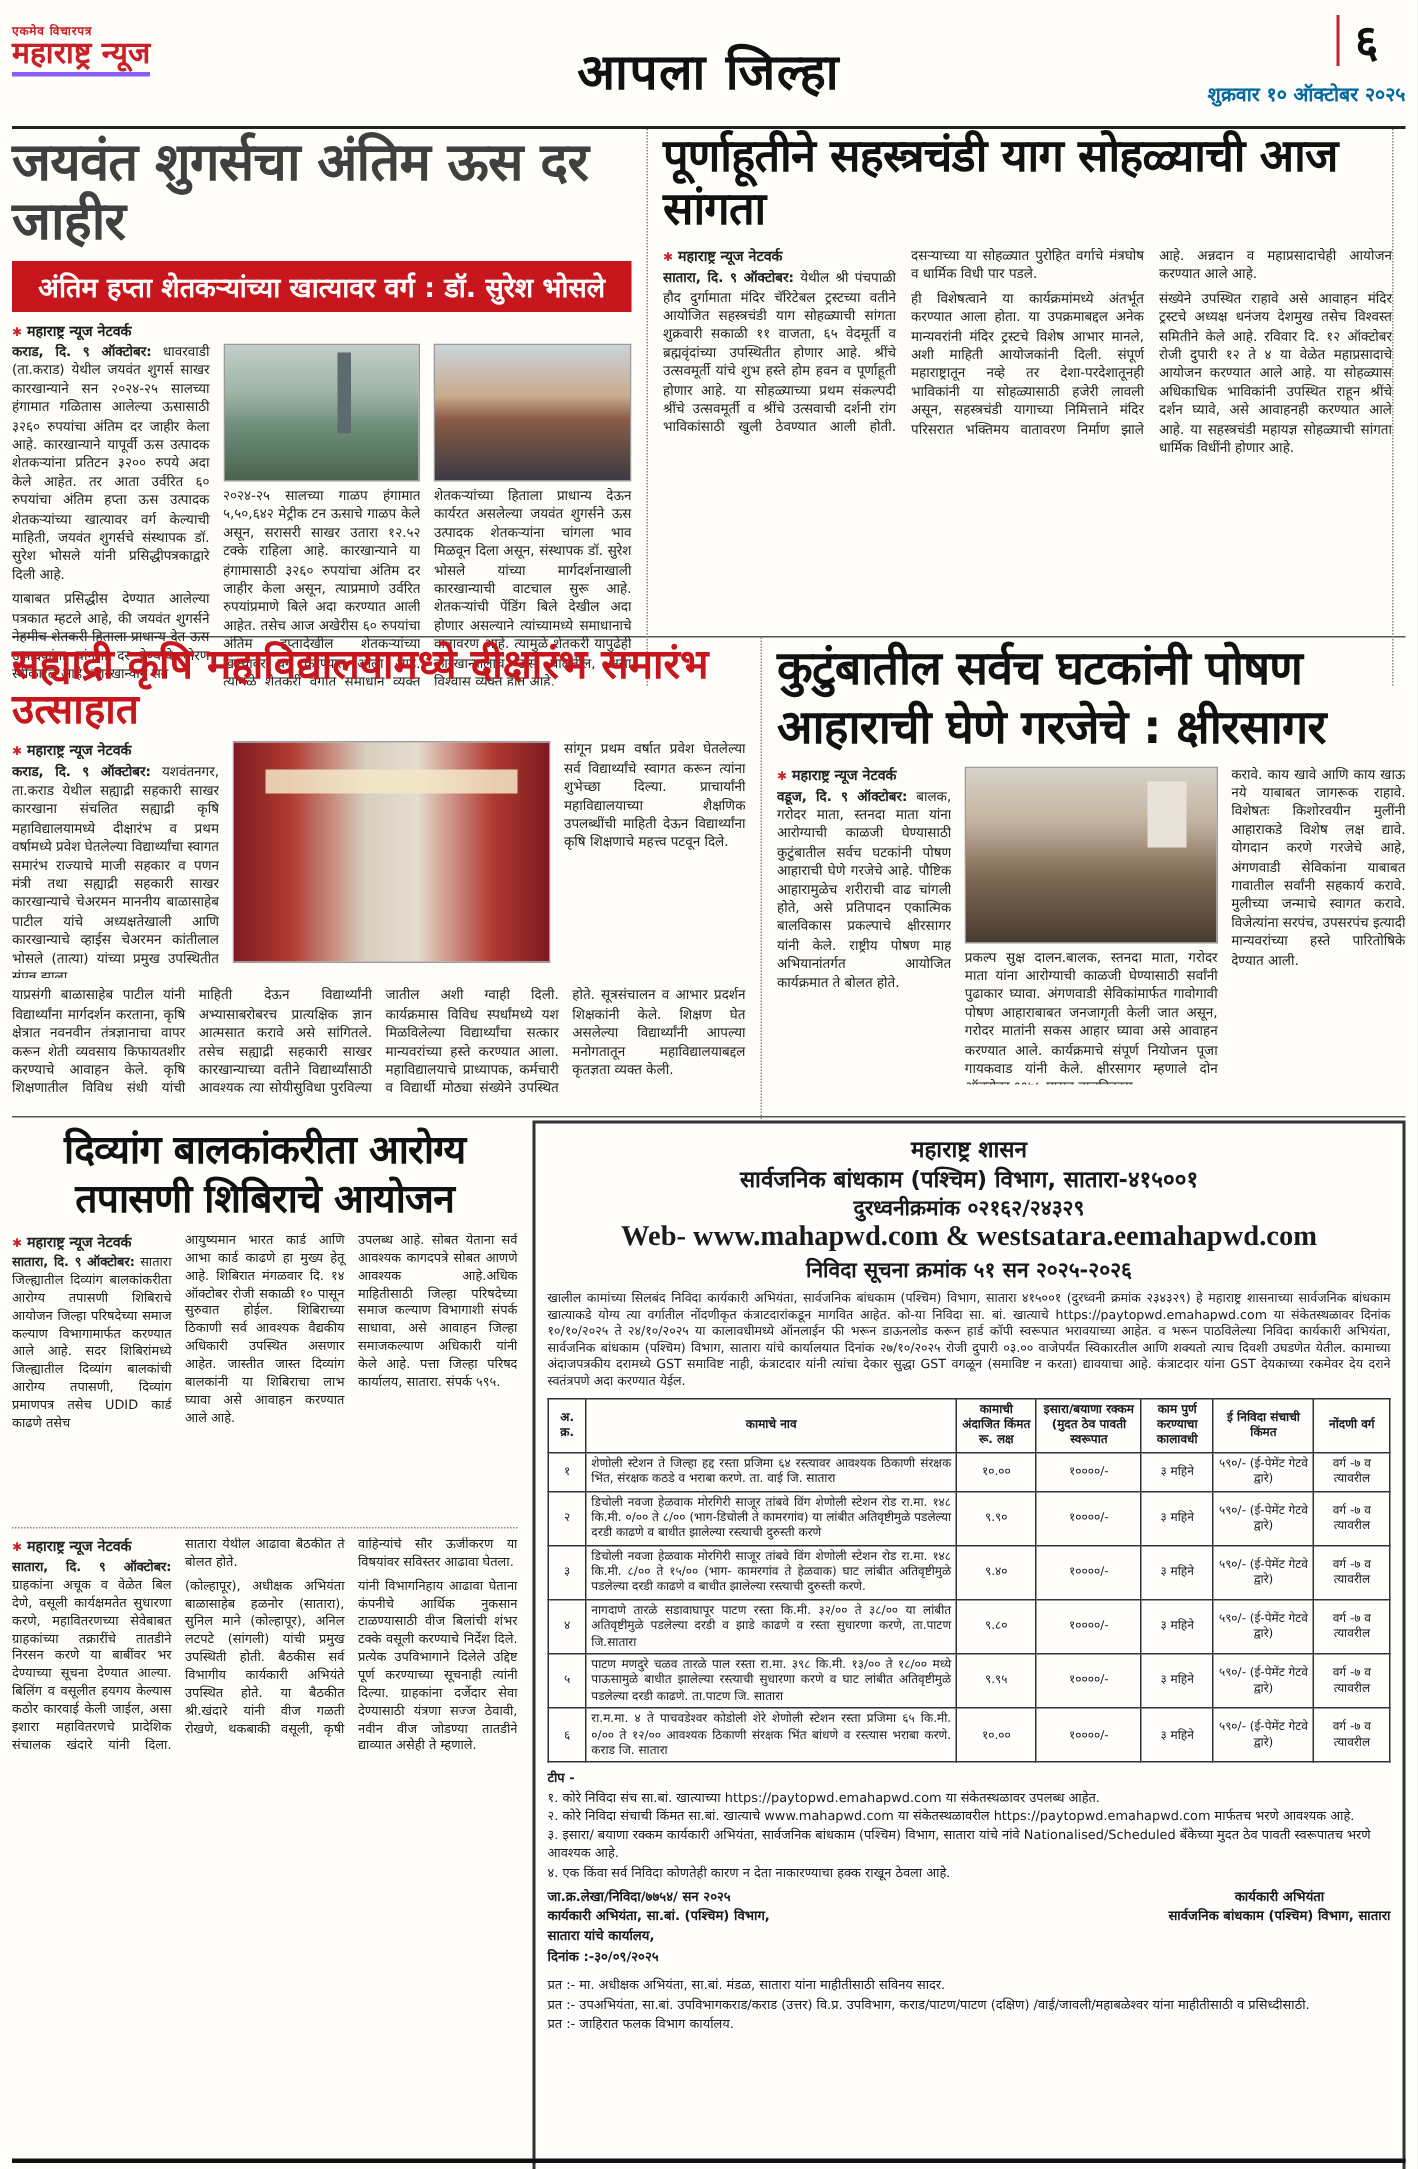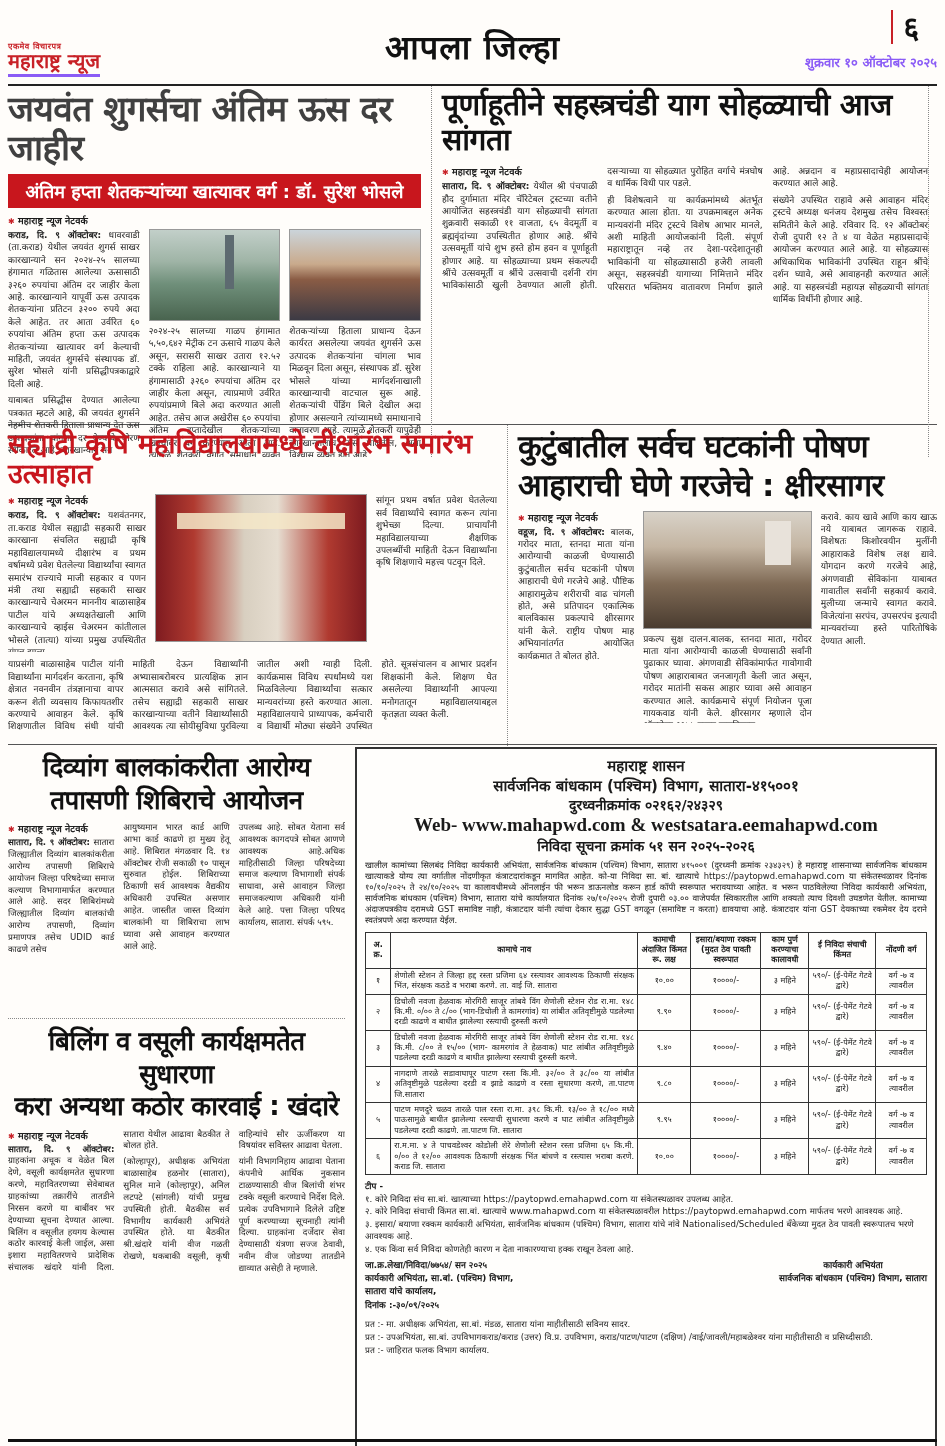--- a/index.html
+++ b/index.html
@@ -2,29 +2,29 @@
 <html><head>
 <meta charset="utf-8">
 <style>
   * { box-sizing: border-box; margin: 0; padding: 0; }
   html,body { background:#e8e8e8; }
   body { font-family:"DejaVu Sans", sans-serif; color:#1a1a1a; }
   .page { width:945px; height:1446px; margin:0 auto; background:#fffdfa; position:relative; overflow:hidden; padding:0 8px; }
 
   
   .masthead { height:86px; border-bottom:2px solid #222; display:flex; align-items:flex-start; position:relative; }
-  .brand { width:250px;margin-top:40px; }
+  .brand { padding-top:14px; width:250px; }
   .brand-tagline { color:#c82127; font-size:8px; font-weight:bold; letter-spacing:.5px; }
   .brand-logo { color:#c82127; font-size:20px; font-weight:bold; line-height:1.05; border-bottom:3px solid #8b5cf6; display:inline-block; padding-bottom:2px; }
   .section-title { position:absolute; left:0; right:0; top:24px; text-align:center; font-size:33px; font-weight:bold; color:#111; letter-spacing:1px; }
   .mast-right { margin-left:auto; padding-top:6px; text-align:right; }
   .pageno-wrap { display:flex; justify-content:flex-end; align-items:center; gap:10px; }
   .red-bar { width:2px; height:34px; background:#c82127; }
   .pageno { font-size:30px; font-weight:bold; color:#111; padding-right:18px; }
-  .mast-date { font-size:13px; font-weight:bold; color:#8b5cf6; margin-top:6px; }
+  .mast-date { font-size:13px; font-weight:bold; color:#0369a1; margin-top:6px; }
 
   
   .byline { font-size:9.5px; font-weight:bold; margin-bottom:2px; }
   .byline .star { color:#c82127; font-size:8px; }
   .bodytext { font-size:9px; line-height:1.38; text-align:justify; color:#222; }
   .bodytext p { margin-bottom:4px; text-indent:0; }
   .dateline { font-weight:bold; }
   .photo { width:100%; border:1px solid #999; }
 
   
@@ -195,24 +195,20 @@
           <div class="byline"><span class="star">✱</span> <span>महाराष्ट्र न्यूज नेटवर्क</span></div>
           <p><span class="dateline">सातारा, दि. ९ ऑक्टोबर:</span> <span>सातारा जिल्ह्यातील दिव्यांग बालकांकरीता आरोग्य तपासणी शिबिराचे आयोजन जिल्हा परिषदेच्या समाज कल्याण विभागामार्फत करण्यात आले आहे. सदर शिबिरांमध्ये जिल्ह्यातील दिव्यांग बालकांची आरोग्य तपासणी, दिव्यांग प्रमाणपत्र तसेच UDID कार्ड काढणे तसेच</span></p>
           <p>आयुष्यमान भारत कार्ड आणि आभा कार्ड काढणे हा मुख्य हेतू आहे. शिबिरात मंगळवार दि. १४ ऑक्टोबर रोजी सकाळी १० पासून सुरुवात होईल. शिबिराच्या ठिकाणी सर्व आवश्यक वैद्यकीय अधिकारी उपस्थित असणार आहेत. जास्तीत जास्त दिव्यांग बालकांनी या शिबिराचा लाभ घ्यावा असे आवाहन करण्यात आले आहे.</p>
           <p>उपलब्ध आहे. सोबत येताना सर्व आवश्यक कागदपत्रे सोबत आणणे आवश्यक आहे.अधिक माहितीसाठी जिल्हा परिषदेच्या समाज कल्याण विभागाशी संपर्क साधावा, असे आवाहन जिल्हा समाजकल्याण अधिकारी यांनी केले आहे. पत्ता जिल्हा परिषद कार्यालय, सातारा. संपर्क ५९५.</p>
         </div>
       </div>
 
       <div class="art-split"></div>
 
       <div>
-        <div class="h-small">
-          <span>बिलिंग व वसूली कार्यक्षमतेत सुधारणा</span><br>
-          <span>करा अन्यथा कठोर कारवाई : खंदारे</span>
-        </div>
         <div class="bill-cols bodytext">
           <div class="byline"><span class="star">✱</span> <span>महाराष्ट्र न्यूज नेटवर्क</span></div>
           <p><span class="dateline">सातारा, दि. ९ ऑक्टोबर:</span> <span>ग्राहकांना अचूक व वेळेत बिल देणे, वसूली कार्यक्षमतेत सुधारणा करणे, महावितरणच्या सेवेबाबत ग्राहकांच्या तक्रारींचे तातडीने निरसन करणे या बाबींवर भर देण्याच्या सूचना देण्यात आल्या. बिलिंग व वसूलीत हयगय केल्यास कठोर कारवाई केली जाईल, असा इशारा महावितरणचे प्रादेशिक संचालक खंदारे यांनी दिला. सातारा येथील आढावा बैठकीत ते बोलत होते.</span></p>
           <p>(कोल्हापूर), अधीक्षक अभियंता बाळासाहेब हळनोर (सातारा), सुनिल माने (कोल्हापूर), अनिल लटपटे (सांगली) यांची प्रमुख उपस्थिती होती. बैठकीस सर्व विभागीय कार्यकारी अभियंते उपस्थित होते. या बैठकीत श्री.खंदारे यांनी वीज गळती रोखणे, थकबाकी वसूली, कृषी वाहिन्यांचे सौर ऊर्जीकरण या विषयांवर सविस्तर आढावा घेतला.</p>
           <p>यांनी विभागनिहाय आढावा घेताना कंपनीचे आर्थिक नुकसान टाळण्यासाठी वीज बिलांची शंभर टक्के वसूली करण्याचे निर्देश दिले. प्रत्येक उपविभागाने दिलेले उद्दिष्ट पूर्ण करण्याच्या सूचनाही त्यांनी दिल्या. ग्राहकांना दर्जेदार सेवा देण्यासाठी यंत्रणा सज्ज ठेवावी, नवीन वीज जोडण्या तातडीने द्याव्यात असेही ते म्हणाले.</p>
         </div>
       </div>
     </div>
 
     <div class="notice">

